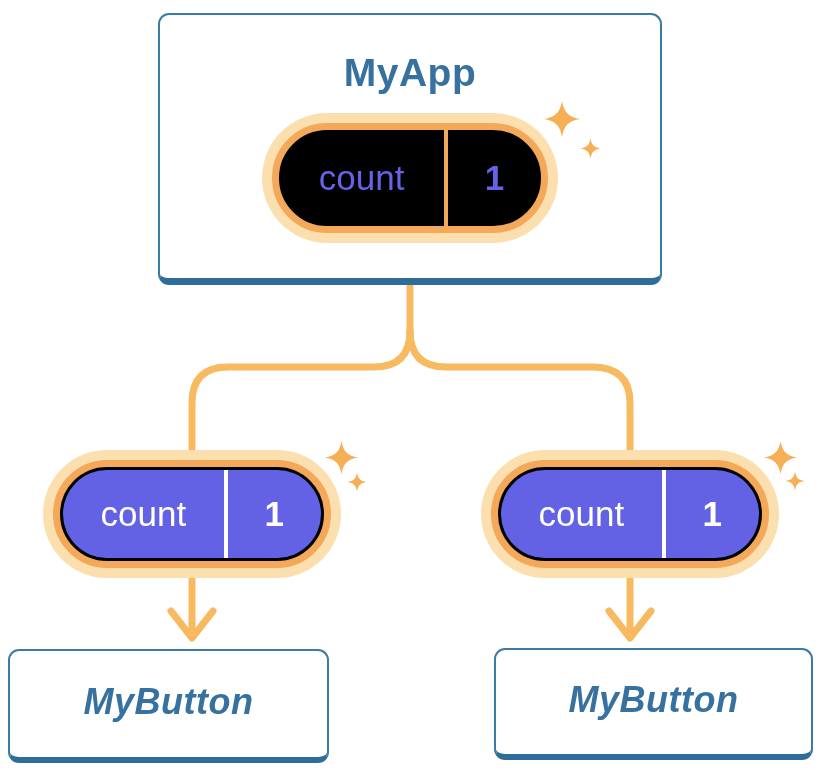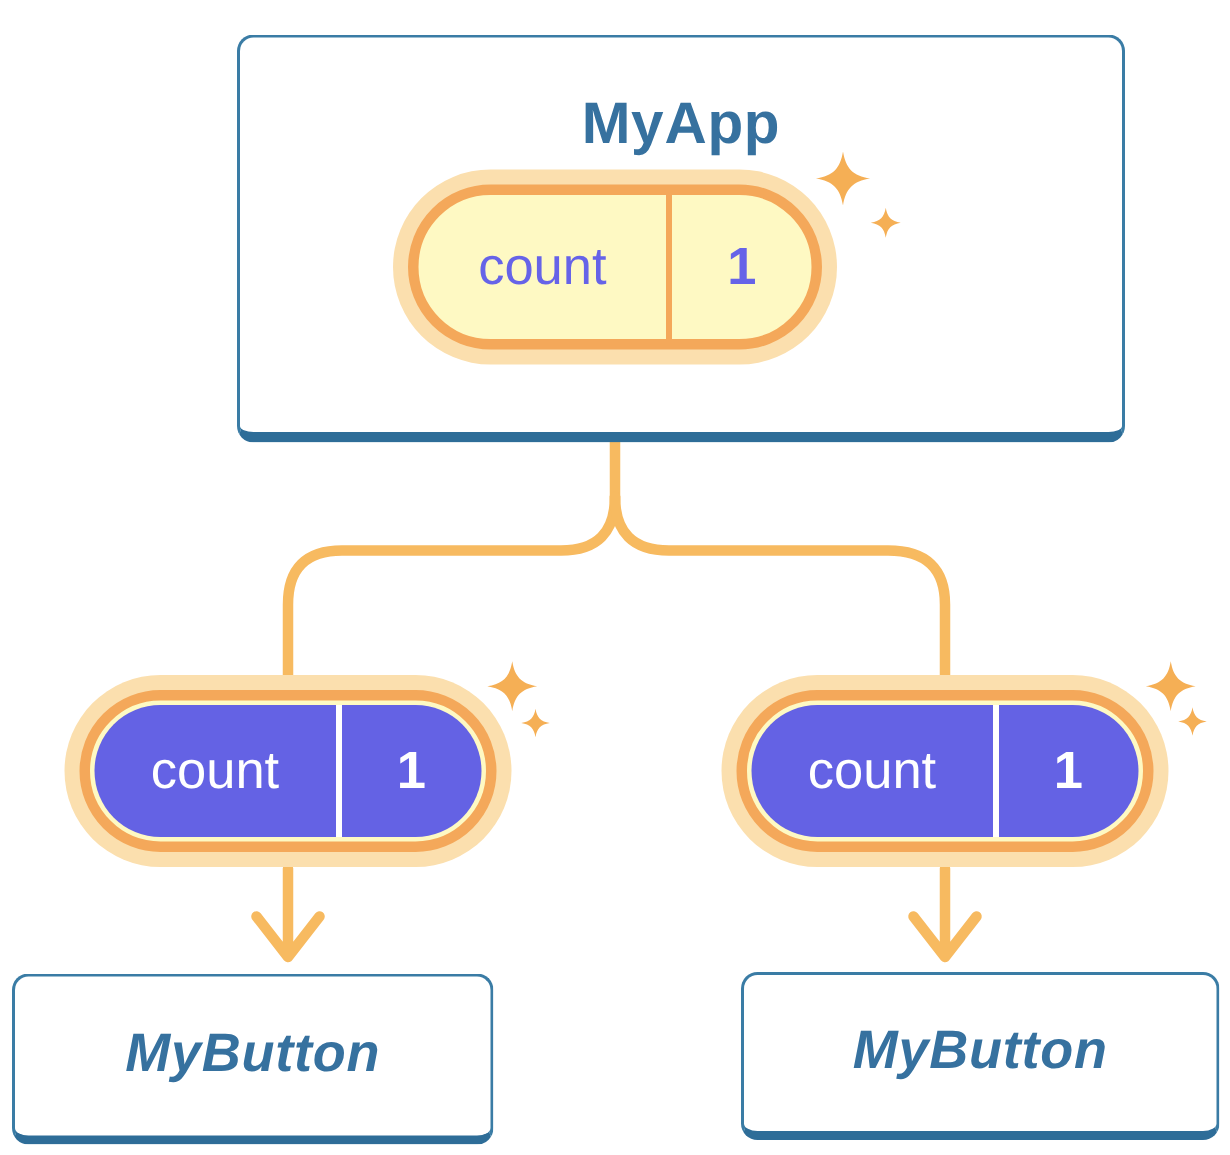--- a/index.html
+++ b/index.html
@@ -32,21 +32,21 @@
   
   .card {
     position: absolute;
     background: var(--card-bg, #fff);
     border: 2px solid var(--card-border, #3A7CA5);
     border-bottom: 7px solid var(--card-border-bottom, #2E6D98);
     border-radius: 11px;
     box-sizing: border-box;
     z-index: 2;
   }
-  .card.root  { left: 158px; top: 13px;  width: 592px; height: 272px; margin-top: 10px; }
+  .card.root  { left: 158px; top: 13px;  width: 504px; height: 272px; }
   .card.child { border-bottom-width: 6px; }
   .card.child-left  { left: 8px;   top: 649px; width: 321px; height: 114px; }
   .card.child-right { left: 494px; top: 648px; width: 319px; height: 112px; }
   .card-title {
     text-align: center;
     font-weight: 700;
     color: var(--heading-text, #36719F);
     letter-spacing: 0.5px;
   }
   .card.root .card-title { margin-top: 36px; font-size: 39px; }
@@ -66,21 +66,21 @@
     box-sizing: border-box;
     z-index: 3;
   }
   .pill.root-pill  { left: 262px; top: 113px; width: 296px; height: 130px; }
   .pill.child-left-pill  { left: 43px;  top: 450px; width: 298px; height: 128px; }
   .pill.child-right-pill { left: 481px; top: 450px; width: 298px; height: 128px; }
   .pill-ring {
     height: 100%;
     border-radius: 999px;
     border: 7px solid var(--pill-ring-orange, #F4A85A);
-    background: #fef9c3;
+    background: #000000;
     box-sizing: border-box;
     display: flex;
     overflow: hidden;
   }
   
   .pill.light .cell {
     display: flex;
     align-items: center;
     justify-content: center;
     font-size: 35px;

